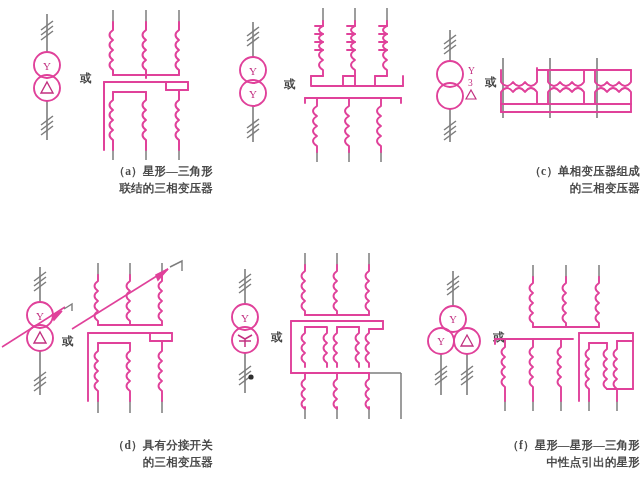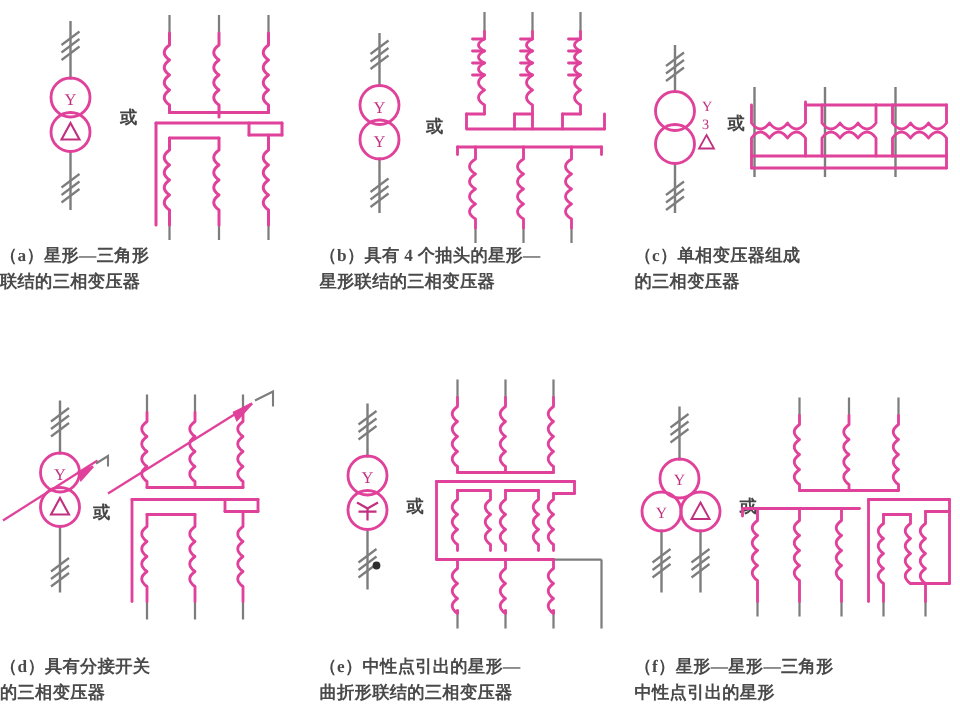--- a/index.html
+++ b/index.html
@@ -15,21 +15,21 @@
     position:absolute;left:0;top:0;width:640px;height:482px;
     display:grid;
     grid-template-columns:213px 210px 217px;
     grid-template-rows:241px 241px;
   }
   .cell{position:relative;}
   .figwrap{position:absolute;left:0;top:0;right:0;height:165px;}
   .figwrap svg{display:block;width:100%;height:100%;}
   .caption{
     position:absolute;left:0;right:0;top:163px;
-    text-align:left;
+    text-align:right;
     font-size:11.5px;
     line-height:16.5px;
     color:#4a4a4a;
     font-weight:bold;
     letter-spacing:0.2px;
     white-space:pre-line;
   }
   .r2 .figwrap{top:8px;height:172px;}
   .r2 .caption{top:196px;}
   .watermark{
@@ -164,22 +164,20 @@
           <g fill="none" stroke="#e0419a" stroke-width="1.9" stroke-linecap="round" stroke-linejoin="round">
             <path d="M92 98 L188 98"></path>
             <path d="M104 98 L104 106 q-8 5 0 10 q-8 5 0 10 q-8 5 0 10 q-8 5 0 10 L104 152"></path>
             <path d="M136 98 L136 106 q-8 5 0 10 q-8 5 0 10 q-8 5 0 10 q-8 5 0 10 L136 152"></path>
             <path d="M168 98 L168 106 q-8 5 0 10 q-8 5 0 10 q-8 5 0 10 q-8 5 0 10 L168 152"></path>
             <path d="M92 98 L92 103"></path>
             <path d="M188 98 L188 103"></path>
           </g>
         </svg>
       </div>
-      <div class="caption">（b）具有 4 个抽头的星形—
-星形联结的三相变压器</div>
     </div>
 
     <div class="cell r1">
       <div class="figwrap">
         <svg viewBox="0 0 217 165" preserveAspectRatio="xMidYMid meet">
           <g fill="none" stroke="#7d7d7d" stroke-width="1.6">
             <line x1="27" y1="30" x2="27" y2="62"></line>
             <line x1="27" y1="108" x2="27" y2="142"></line>
             <g stroke-width="1.5">
               <line x1="21" y1="44" x2="33" y2="35"></line>
@@ -361,22 +359,20 @@
             <path d="M124 78 L146 78"></path>
             <path d="M156 80 L156 84 q-7 5 0 10 q-7 5 0 10 q-7 5 0 10 L156 118"></path>
             <path d="M156 80 L170 80"></path>
             <path d="M78 124 L156 124"></path>
             <path d="M92 124 L92 130 q-7 5 0 10 q-7 5 0 10 q-7 5 0 10 L92 158"></path>
             <path d="M124 124 L124 130 q-7 5 0 10 q-7 5 0 10 q-7 5 0 10 L124 158"></path>
             <path d="M156 124 L156 130 q-7 5 0 10 q-7 5 0 10 q-7 5 0 10 L156 158"></path>
           </g>
         </svg>
       </div>
-      <div class="caption">（e）中性点引出的星形—
-曲折形联结的三相变压器</div>
     </div>
 
     <div class="cell r2">
       <div class="figwrap">
         <svg viewBox="0 0 217 172" preserveAspectRatio="xMidYMid meet">
           <g fill="none" stroke="#7d7d7d" stroke-width="1.6">
             <line x1="30" y1="22" x2="30" y2="58"></line>
             <g stroke-width="1.5">
               <line x1="24" y1="36" x2="36" y2="27"></line>
               <line x1="24" y1="41" x2="36" y2="32"></line>

